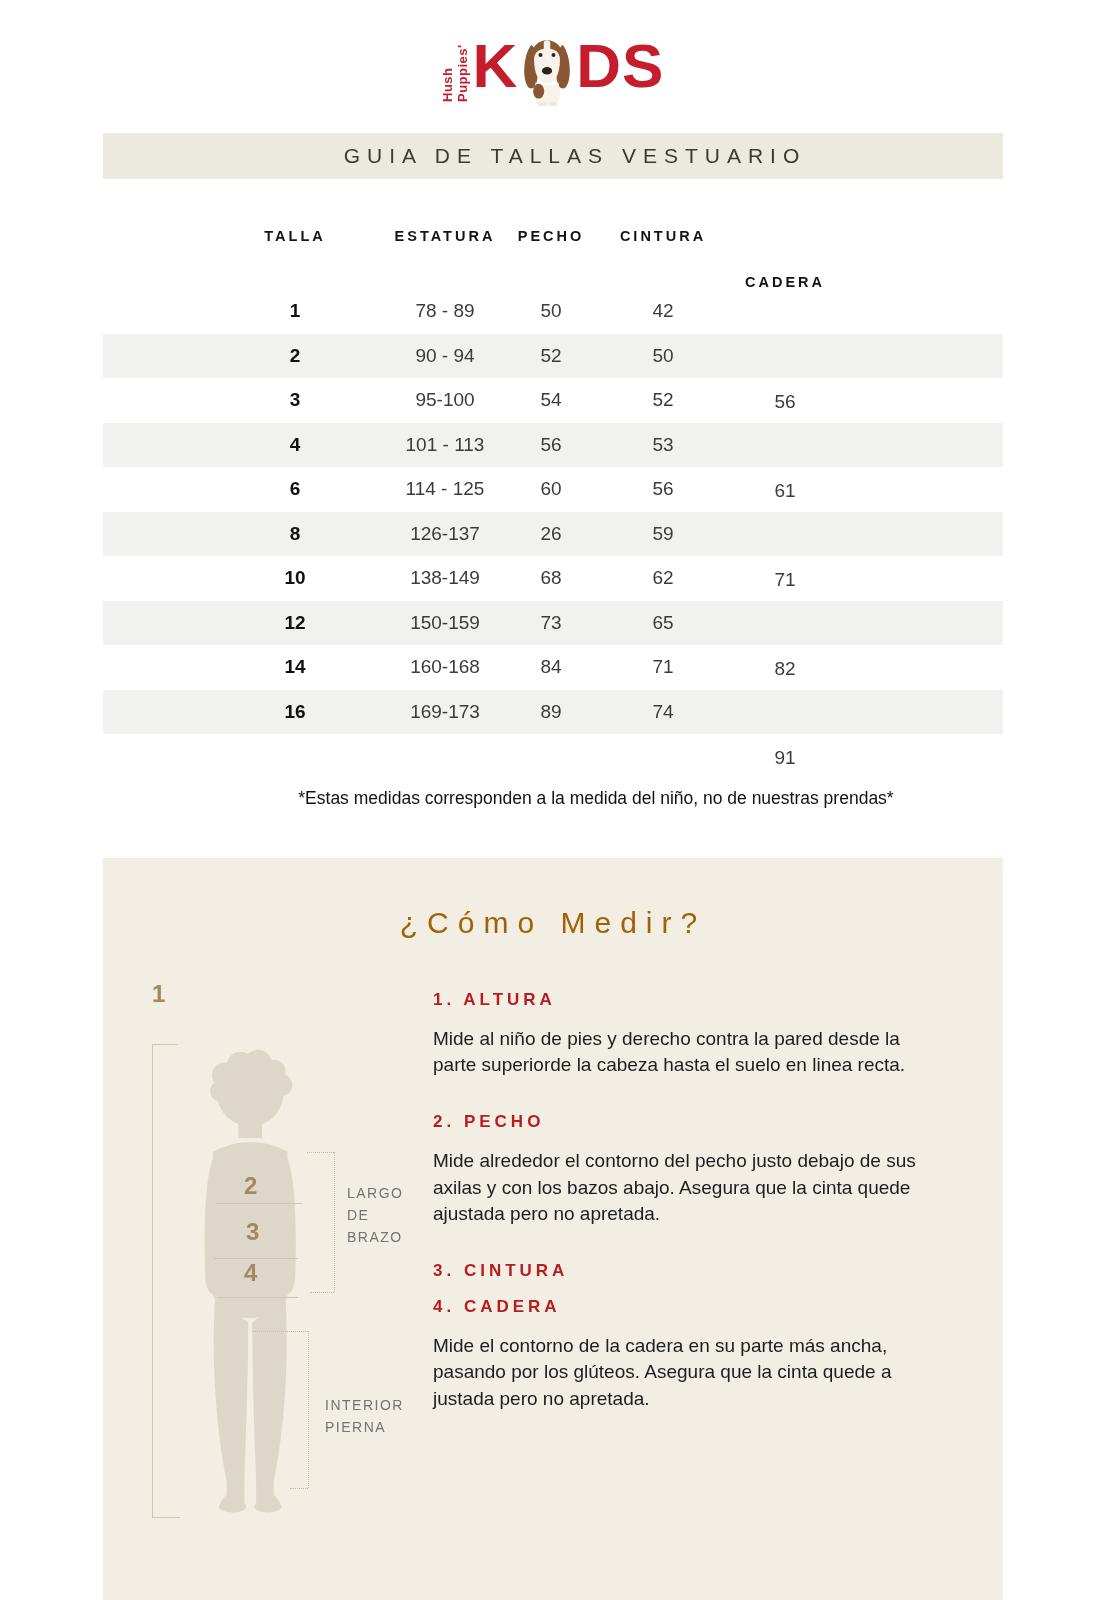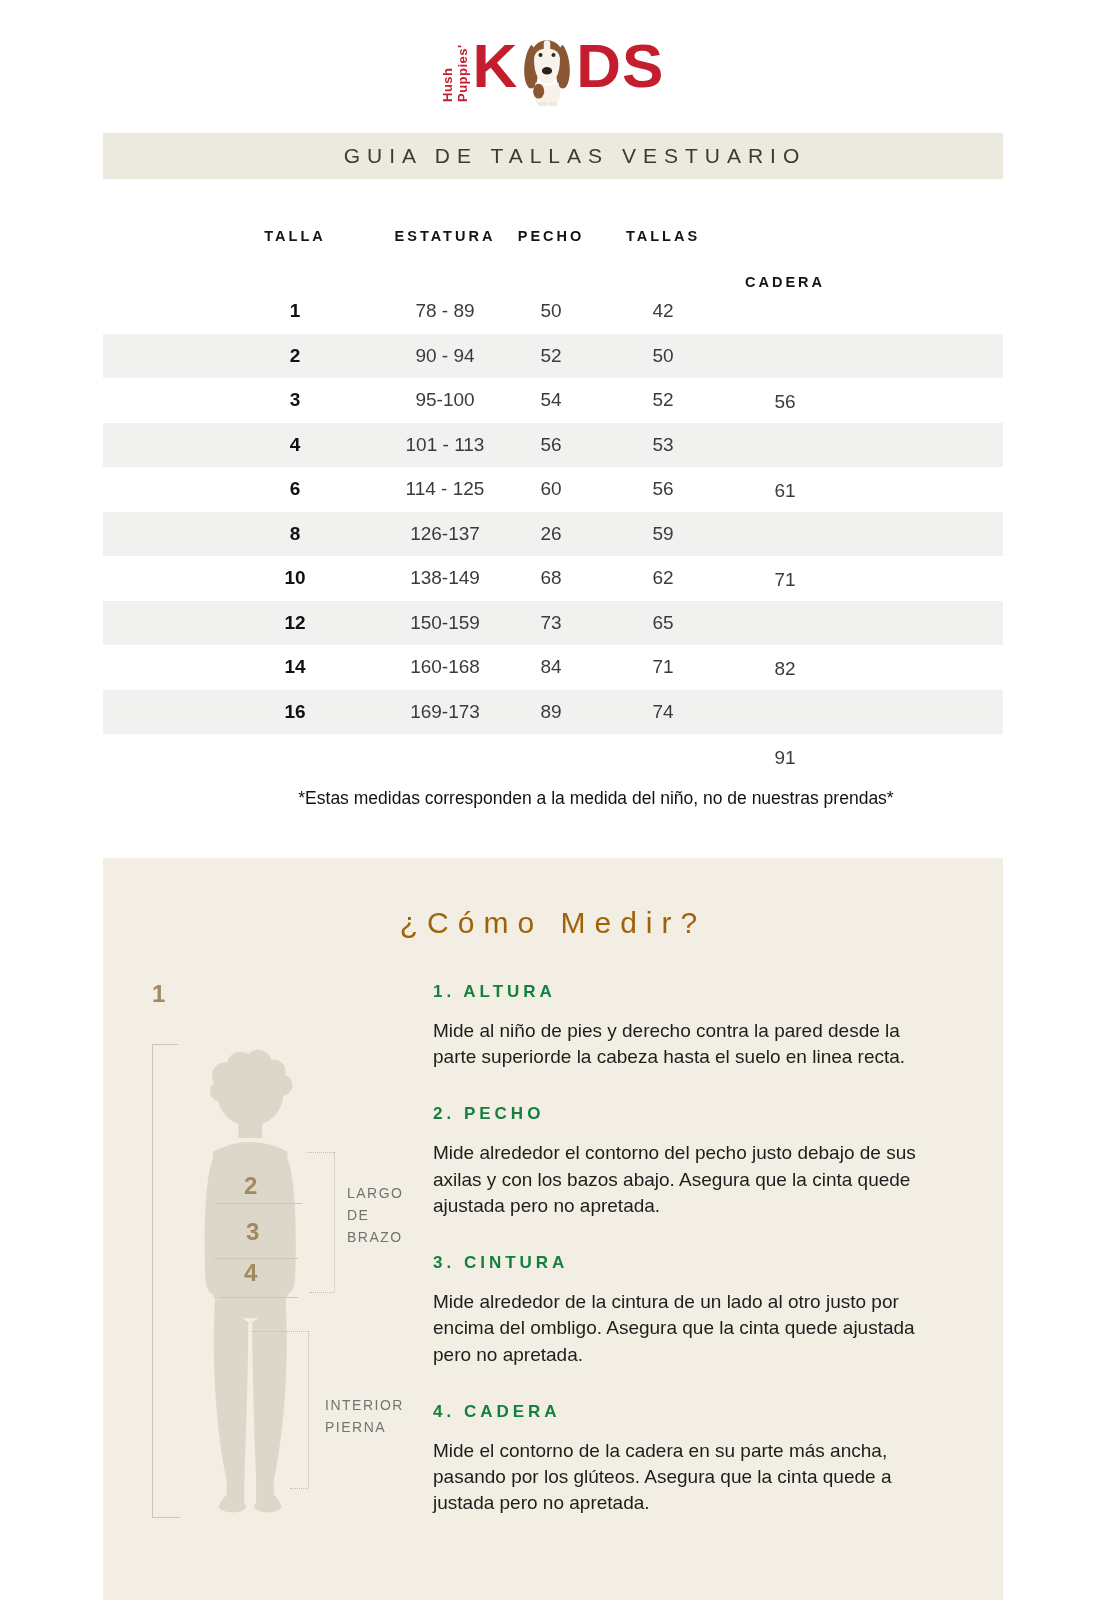--- a/index.html
+++ b/index.html
@@ -52,21 +52,21 @@
   .dot-h { position:absolute; border-top:1px dotted #C6BDA7; height:0; }
   .dot-v { position:absolute; border-left:1px dotted #C6BDA7; width:0; }
 
   .fig-label { position:absolute; font-size:14px; font-weight:400; letter-spacing:1.5px;
     color:#737373; line-height:22px; white-space:pre-line; }
   .arm-label { left:244px; top:324px; }
   .leg-label { left:222px; top:536px; }
 
   
   .howto-col { position:absolute; left:330px; top:124px; width:508px; }
-  .howto-section .h { font-size:17px; font-weight:700; letter-spacing:4px; color:#15803d; margin:0 0 16px; }
+  .howto-section .h { font-size:17px; font-weight:700; letter-spacing:4px; color:#b91c1c; margin:8px 0 16px; }
   .howto-section .p { font-size:19px; line-height:1.38; color:#1D1D1D; margin:0 0 34px; }
 </style>
 </head>
 <body>
 
 <div id="page">
 
   <div class="logo">
     <div class="logo-inner">
       <span class="brand-vert">Hush Puppies'</span>
@@ -91,21 +91,21 @@
 
   <div class="banner">
     <span class="banner-title">GUIA DE TALLAS VESTUARIO</span>
   </div>
 
   <div class="size-table">
     <div class="thead">
       <span class="c1">TALLA</span>
       <span class="c2">ESTATURA</span>
       <span class="c3">PECHO</span>
-      <span class="c4">TALLAS</span>
+      <span class="c4">CINTURA</span>
       <span class="c5">CADERA</span>
     </div>
     <div class="rows">
       <div class="trow">
         <span class="c1 talla">1</span>
         <span class="c2">78 - 89</span>
         <span class="c3">50</span>
         <span class="c4">42</span>
         <span class="c5">52</span>
       </div>
@@ -232,21 +232,20 @@
       <div class="howto-section">
         <div class="h">1. ALTURA</div>
         <div class="p">Mide al niño de pies y derecho contra la pared desde la parte superiorde la cabeza hasta el suelo en linea recta.</div>
       </div>
       <div class="howto-section">
         <div class="h">2. PECHO</div>
         <div class="p">Mide alrededor el contorno del pecho justo debajo de sus axilas y con los bazos abajo. Asegura que la cinta quede ajustada pero no apretada.</div>
       </div>
       <div class="howto-section">
         <div class="h">3. CINTURA</div>
-        <div class="p">Mide alrededor de la cintura de un lado al otro justo por encima del ombligo. Asegura que la cinta quede ajustada pero no apretada.</div>
       </div>
       <div class="howto-section">
         <div class="h">4. CADERA</div>
         <div class="p">Mide el contorno de la cadera en su parte más ancha, pasando por los glúteos. Asegura que la cinta quede a justada pero no apretada.</div>
       </div>
     </div>
   </div>
 
 </div>
 

